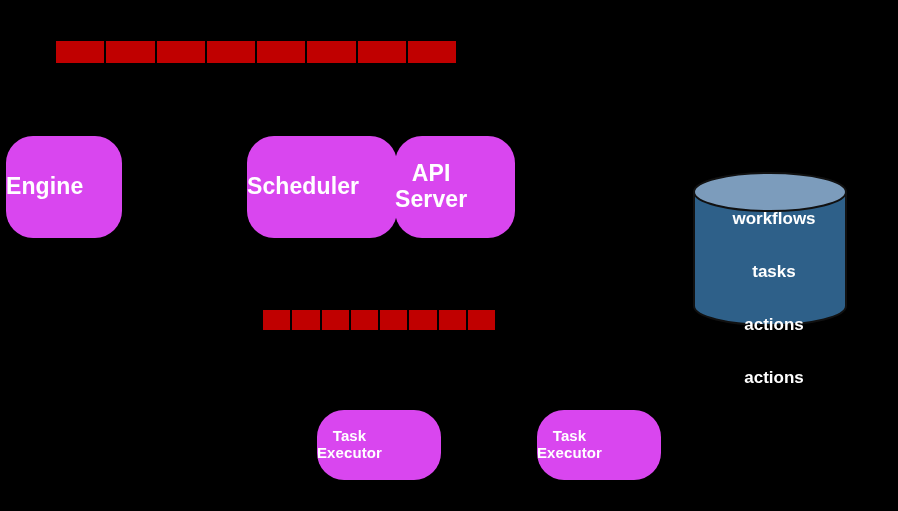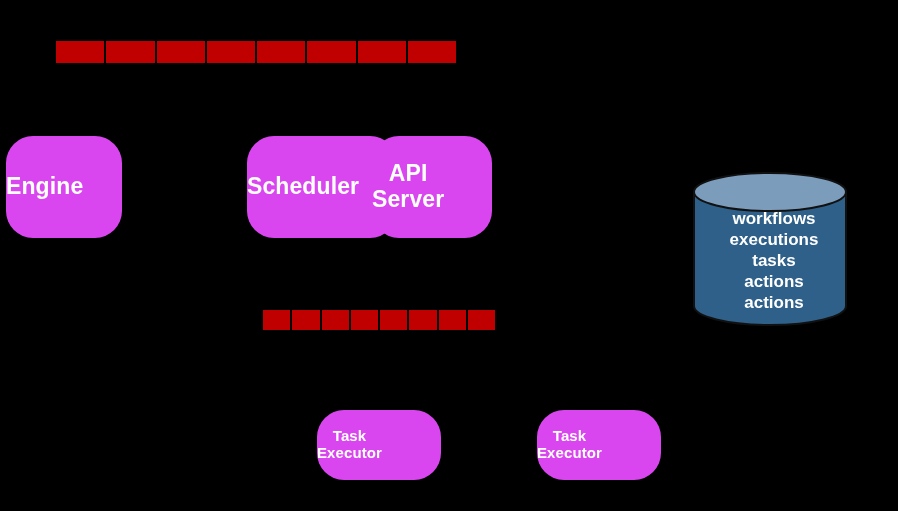--- a/index.html
+++ b/index.html
@@ -31,21 +31,21 @@
     font-weight: bold;
     font-size: 23px;
     line-height: 1.12;
     text-align: center;
     white-space: pre-line;
     letter-spacing: 0.1px;
   }
 
   #box-engine    { left: 6px;   top: 136px; width: 116px; height: 102px; }
   #box-scheduler { left: 210px; top: 136px; width: 150px; height: 102px; margin-left: 37px; }
-  #box-api       { left: 372px; top: 136px; width: 120px; height: 102px; }
+  #box-api       { left: 395px; top: 136px; width: 120px; height: 102px; }
   #box-te-1      { left: 317px; top: 410px; width: 124px; height: 70px; }
   #box-te-2      { left: 537px; top: 410px; width: 124px; height: 70px; }
 
   #box-te-1 .svc-label, #box-te-2 .svc-label { font-size: 15px; }
 
   
   .queue-bar {
     position: absolute;
     display: flex;
     gap: 2px;
@@ -71,20 +71,21 @@
   .db-text-wrap {
     position: absolute;
     left: 0;
     top: 36px;
     width: 162px;
     display: flex;
     flex-direction: column;
     align-items: center;
     justify-content: flex-start;
     pointer-events: none;
+    gap: 32px;
   }
   .db-line {
     color: #FFFFFF;
     font-family: "Liberation Sans", sans-serif;
     font-weight: bold;
     font-size: 17px;
     line-height: 21px;
     text-align: center;
     white-space: nowrap;
   }
@@ -138,20 +139,19 @@
 Executor</span>
   </div>
 
   <div id="db-cylinder">
     <svg width="154" height="154" viewBox="0 0 154 154">
       <path d="M1,20 L1,134 A76,19 0 0 0 153,134 L153,20 Z" fill="#2E6089" stroke="#111111" stroke-width="2"></path>
       <ellipse cx="77" cy="20" rx="76" ry="19" fill="#7C9CBC" stroke="#111111" stroke-width="2"></ellipse>
     </svg>
     <div class="db-text-wrap">
       <div class="db-line">workflows</div>
-      <div class="db-line">executions</div>
       <div class="db-line">tasks</div>
       <div class="db-line">actions</div>
       <div class="db-line">actions</div>
     </div>
   </div>
 
 </div>
 
 </body></html>

